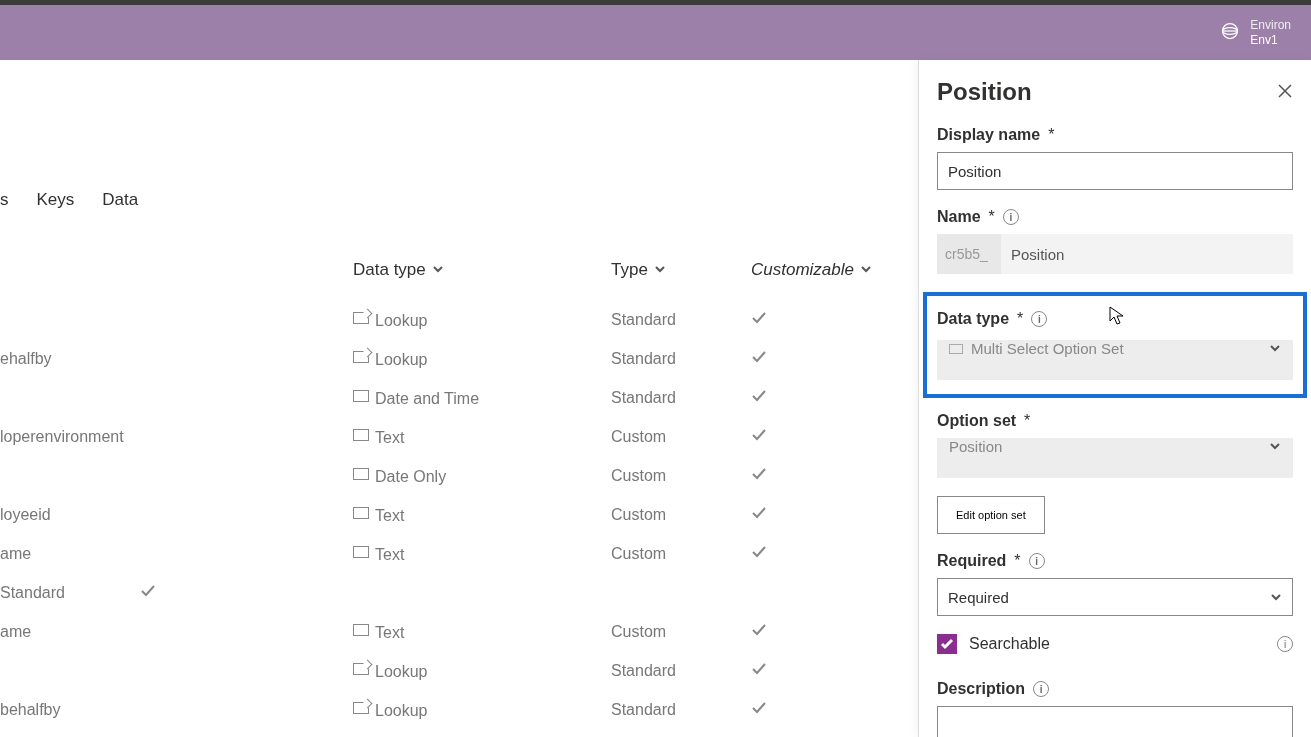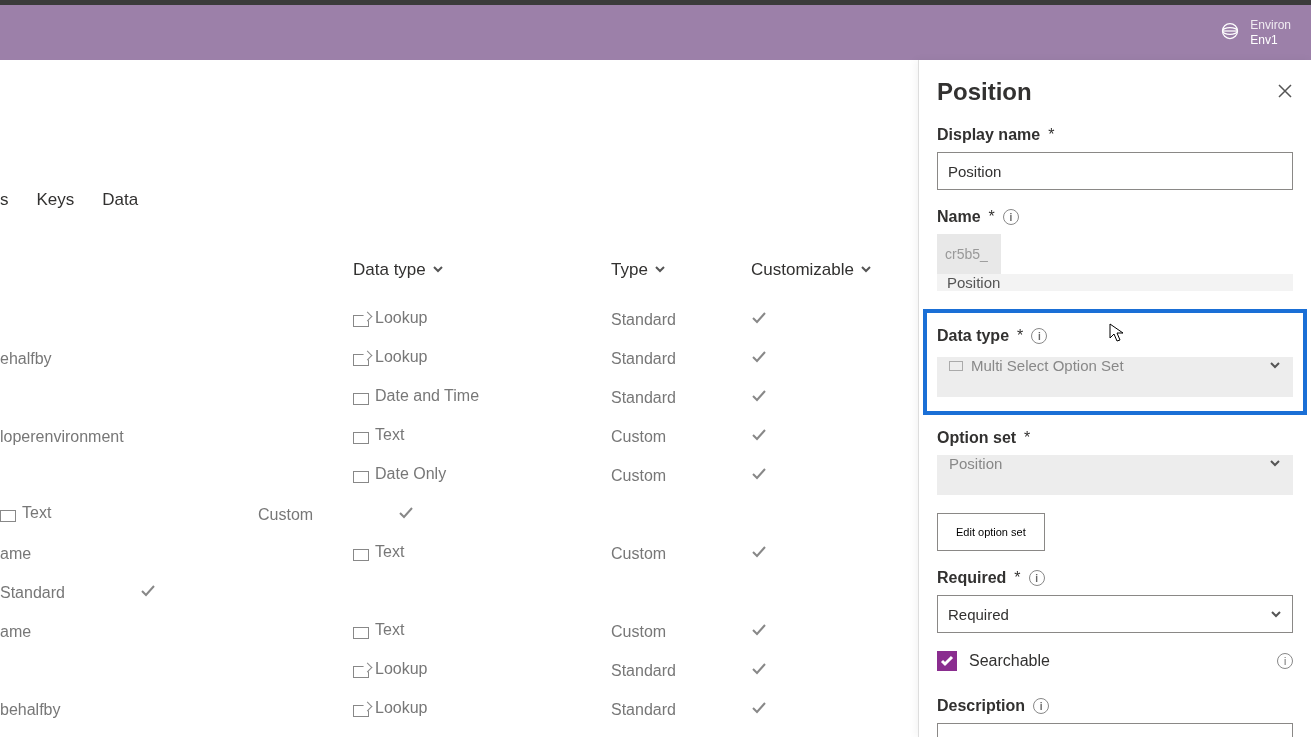--- a/index.html
+++ b/index.html
@@ -24,26 +24,26 @@
   .main { display: flex; height: calc(100% - 60px); }
   .content { flex: 1; padding-top: 130px; padding-left: 0; overflow: hidden; }
   .tabs { display: flex; gap: 28px; padding-left: 0; margin-bottom: 50px; font-size: 17px; color: #323130; }
   .tabs span { cursor: pointer; }
   .table { width: 100%; }
   .thead, .trow { display: flex; align-items: center; }
   .thead { font-size: 17px; color: #323130; font-weight: 400; margin-bottom: 20px; }
   .col-name { width: 353px; padding-left: 0; }
   .col-dtype { width: 258px; }
   .col-type { width: 140px; }
-  .col-cust { width: 160px; }
+  .col-cust { width: 160px; font-style: italic; }
   .thead .hdr { display: inline-flex; align-items: center; gap: 6px; cursor: pointer; }
   .chev svg { width: 12px; height: 12px; stroke: #555; stroke-width: 2; fill: none; }
   .trow { height: 39px; color: #777; font-size: 16px; }
   .trow .col-name { color: #777; font-size: 16px; }
-  .dtype-cell { display: inline-flex; align-items: flex-end; gap: 6px; }
+  .dtype-cell { display: inline-flex; align-items: flex-start; gap: 6px; }
   .dtype-icon { width: 16px; height: 12px; border: 1px solid #888; display: inline-flex; align-items: center; justify-content: center; font-size: 8px; color: #888; position: relative; }
   .dtype-icon.lookup::after { content:""; position:absolute; right:-3px; top:-3px; width:6px; height:6px; border:1px solid #888; border-left:none; border-bottom:none; transform: rotate(45deg); background:#fff;}
   .check svg { width: 16px; height: 14px; stroke: #888; stroke-width: 2; fill: none; }
 
   
   .panel {
     width: 393px; border-left: 1px solid #ddd;
     background: #fff; padding: 18px 18px 17px 18px;
     box-shadow: -2px 0 8px rgba(0,0,0,0.05);
     height: 100%;
@@ -52,21 +52,21 @@
   .panel-title { font-size: 24px; font-weight: 600; }
   .close-icon svg { width: 16px; height: 16px; stroke: #555; stroke-width: 1.5; }
   .field { margin-bottom: 18px; }
   .field-label { font-size: 16px; font-weight: 600; margin-bottom: 8px; display: flex; align-items: center; gap: 8px;}
   .req { font-weight: 400; }
   .info-icon { width: 16px; height: 16px; border: 1px solid #888; border-radius: 50%; display: inline-flex; align-items:center; justify-content:center; font-size: 10px; color: #666; }
   .text-input {
     width: 100%; height: 38px; border: 1px solid #8a8886;
     padding: 0 10px; font-size: 15px; color: #323130;
   }
-  .name-row { display: flex; gap: 0; flex-direction: column; }
+  .name-row { display: flex; gap: 0; }
   .name-prefix {
     width: 64px; height: 40px; background: #e8e8e8; color: #999;
     display: flex; align-items: center; padding: 0 8px; font-size: 14px;
   }
   .name-value {
     flex:1; height: 40px; background: #f3f3f3; color: #555;
     display: flex; align-items: center; padding: 0 10px; font-size: 15px;
   }
   .highlight-box {
     border: 4px solid #1a6fd6; padding: 14px 10px 14px 10px;
@@ -204,20 +204,21 @@
             <div class="col-dtype"><span class="dtype-cell">
                 <span class="dtype-icon date"></span>
                 <span>Date Only</span>
               </span></div>
             <div class="col-type">Custom</div>
             <div class="col-cust"><span class="check"><svg viewBox="0 0 16 14">
                   <path d="M2 7l4 4 8-9"></path>
                 </svg></span></div>
           </div>
           <div class="trow">
+            <div class="col-name">loyeeid</div>
             <div class="col-dtype"><span class="dtype-cell">
                 <span class="dtype-icon text"></span>
                 <span>Text</span>
               </span></div>
             <div class="col-type">Custom</div>
             <div class="col-cust"><span class="check"><svg viewBox="0 0 16 14">
                   <path d="M2 7l4 4 8-9"></path>
                 </svg></span></div>
           </div>
           <div class="trow">

